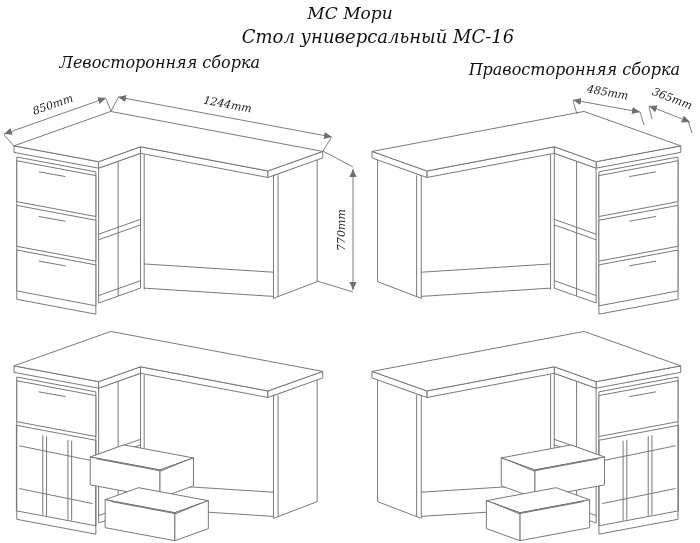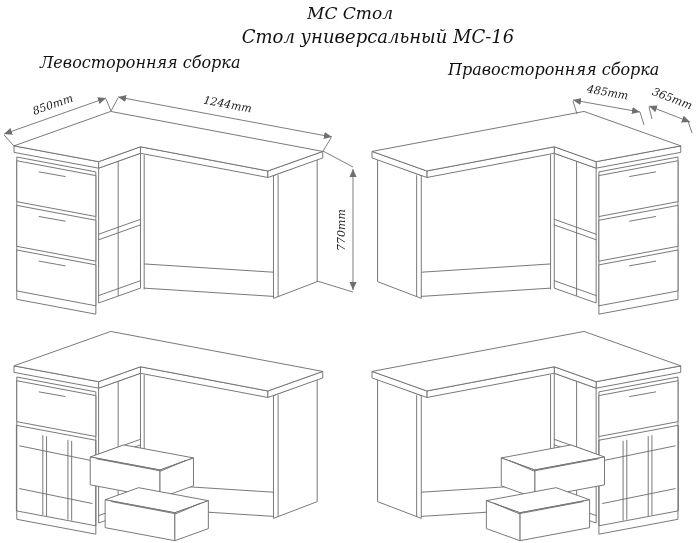--- a/index.html
+++ b/index.html
@@ -4,33 +4,33 @@
 <style>
   html,body{margin:0;padding:0}
   body{
     width:700px;height:543px;position:relative;overflow:hidden;
     background:#ffffff;
     font-family:"DejaVu Serif", serif;
   }
   .title{position:absolute;left:0;width:700px;text-align:center;font-style:italic;color:#111;}
   #brand{top:3px;font-size:17px;}
   #model{top:26px;font-size:18px;padding-left:28px;}
-  .col-label{position:absolute;font-style:italic;font-size:16px;color:#111;text-align:left;}
+  .col-label{position:absolute;font-style:italic;font-size:16px;color:#111;text-align:right;}
   #label-left{top:53px;left:40px;width:220px;}
   #label-right{top:60px;left:448px;width:232px;font-style:italic;}
   svg.drawing{position:absolute;}
   .ln{stroke:#6f6f6f;stroke-width:1;fill:none;stroke-linecap:round;}
   .face{fill:#ffffff;stroke:#6f6f6f;stroke-width:1;stroke-linejoin:round;}
   .dim{stroke:#6f6f6f;stroke-width:0.9;fill:none;}
   .dimtext{font:italic 11px "DejaVu Serif", serif;fill:#222;}
 </style>
 </head>
 <body>
 
-<div class="title" id="brand">МС Стол</div>
+<div class="title" id="brand">МС Мори</div>
 <div class="title" id="model">Стол универсальный МС-16</div>
 <div class="col-label" id="label-left">Левосторонняя сборка</div>
 <div class="col-label" id="label-right">Правосторонняя сборка</div>
 
 <svg width="0" height="0" style="position:absolute">
   <defs>
     <marker id="arr" viewBox="0 0 10 10" refX="9" refY="5" markerWidth="9" markerHeight="9" orient="auto-start-reverse" markerUnits="userSpaceOnUse">
       <path d="M0,1 L9,5 L0,9 z" fill="#6f6f6f"></path>
     </marker>
 

